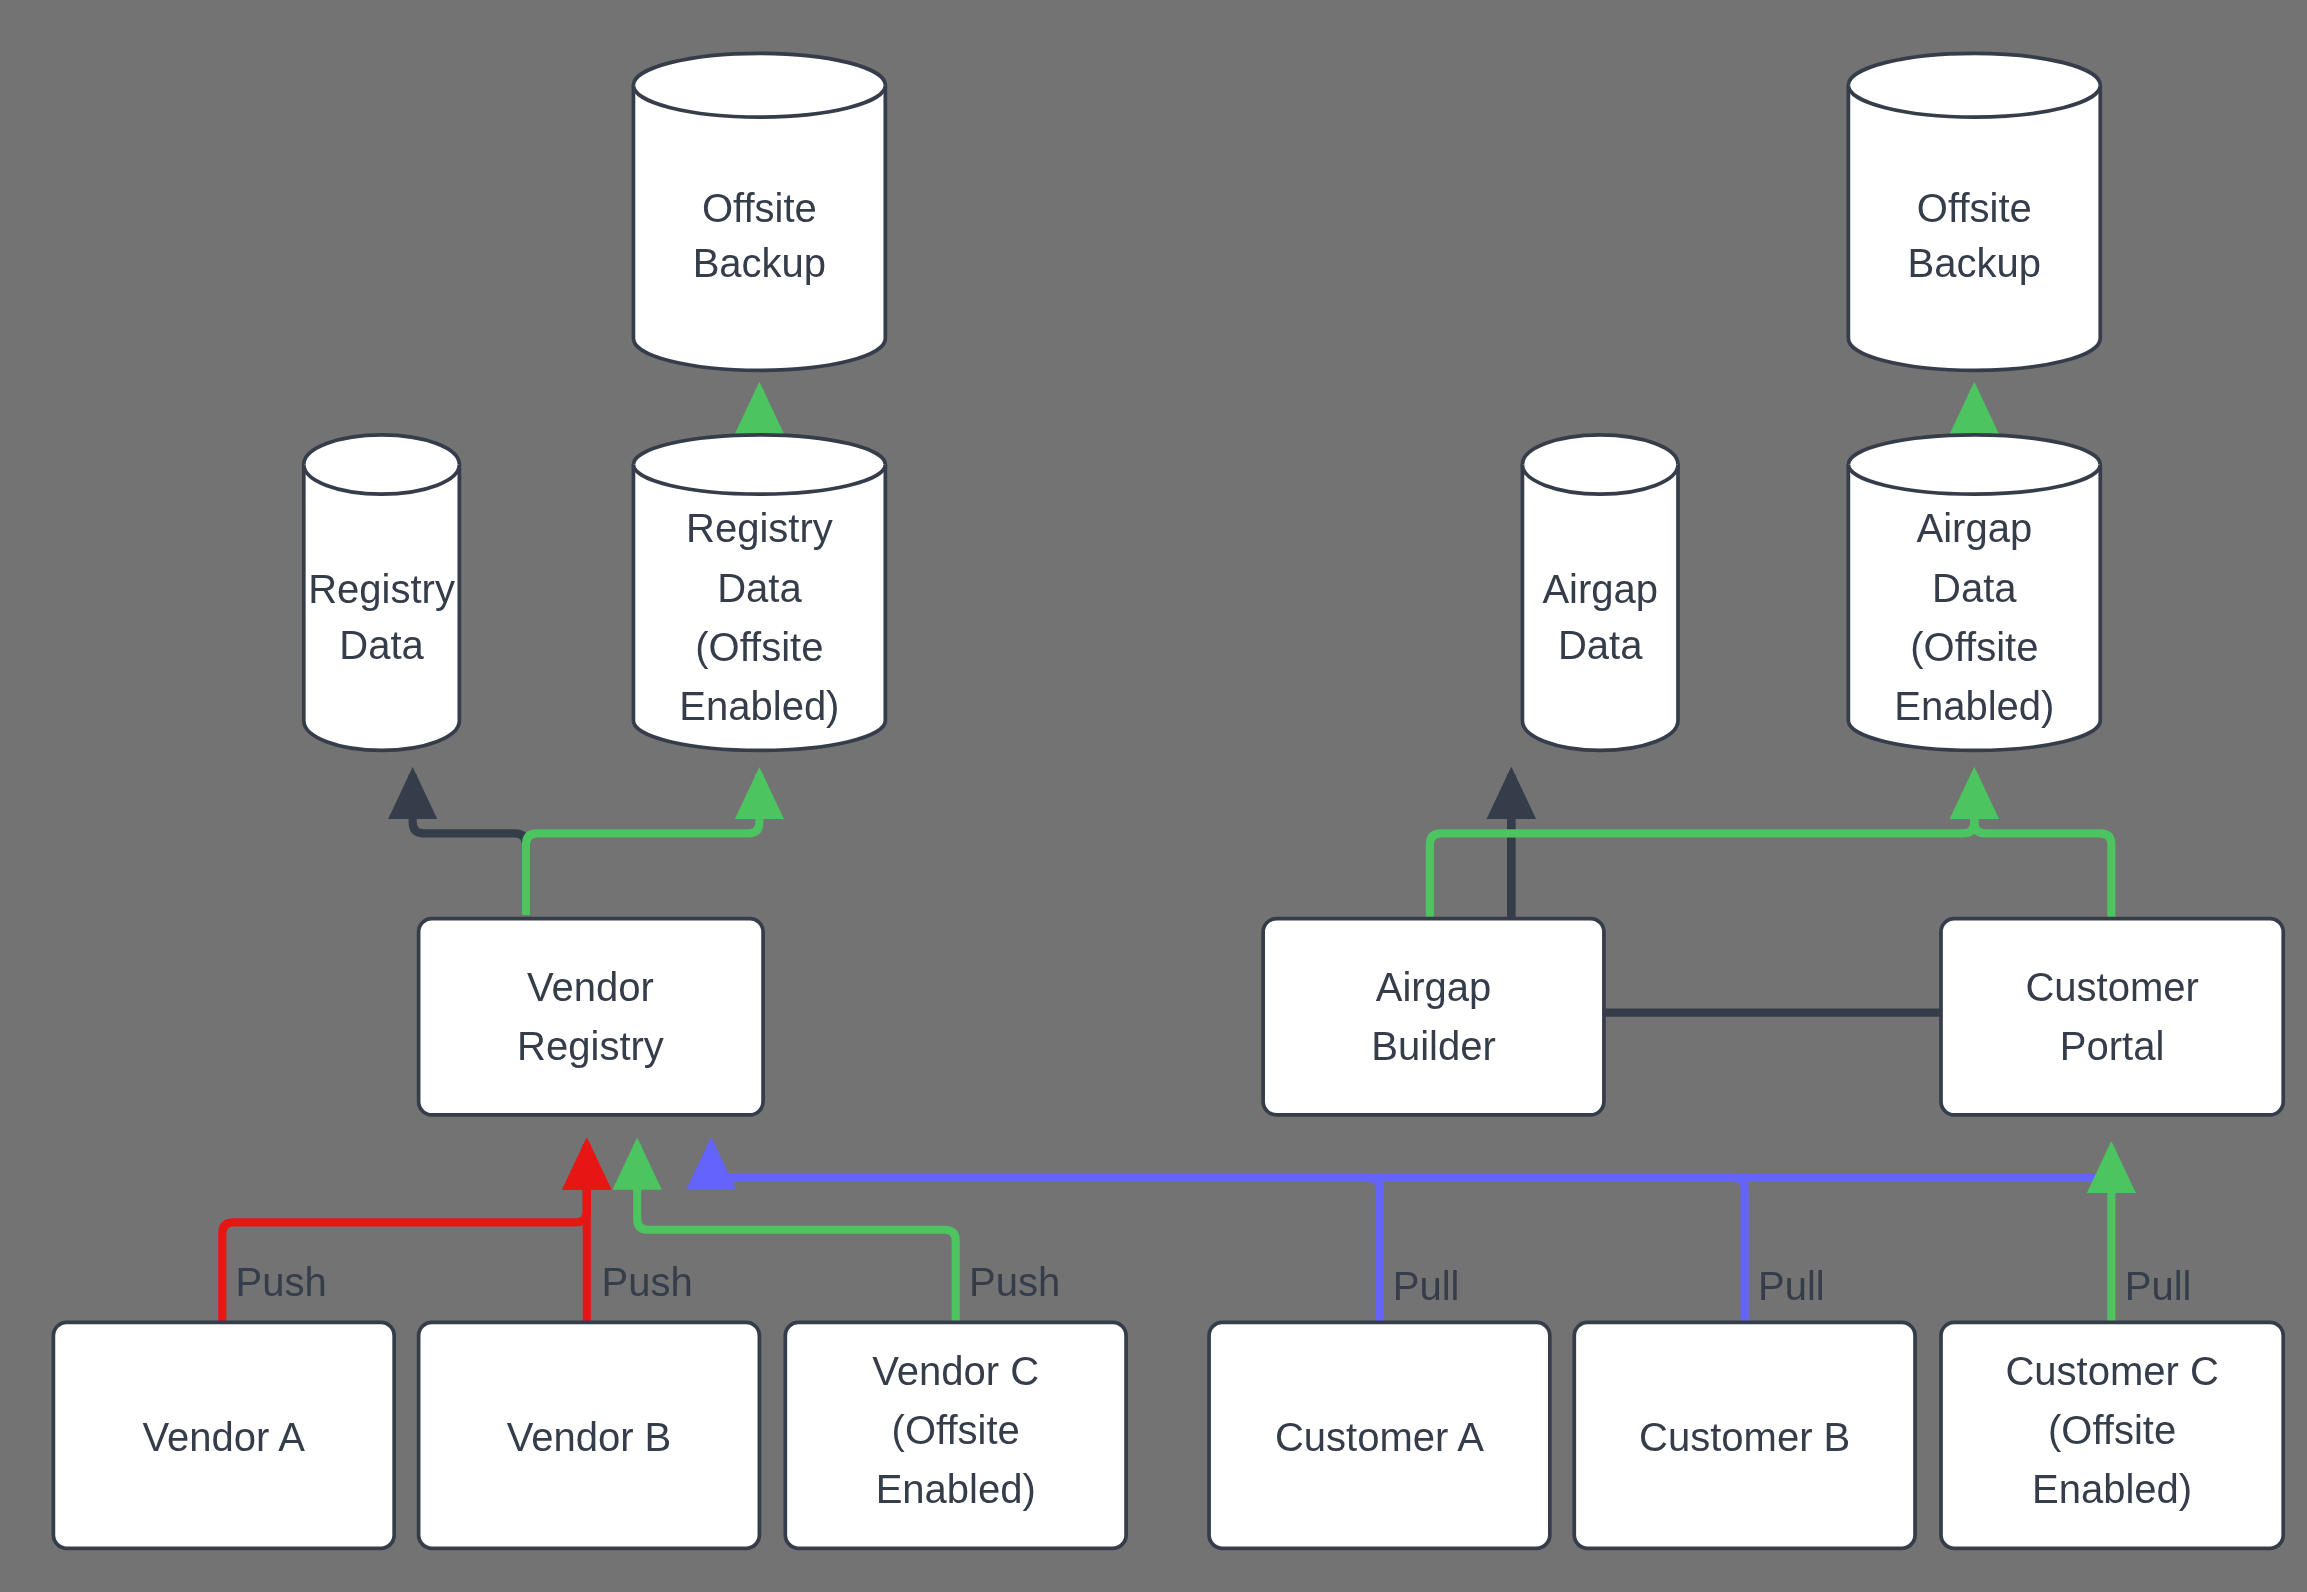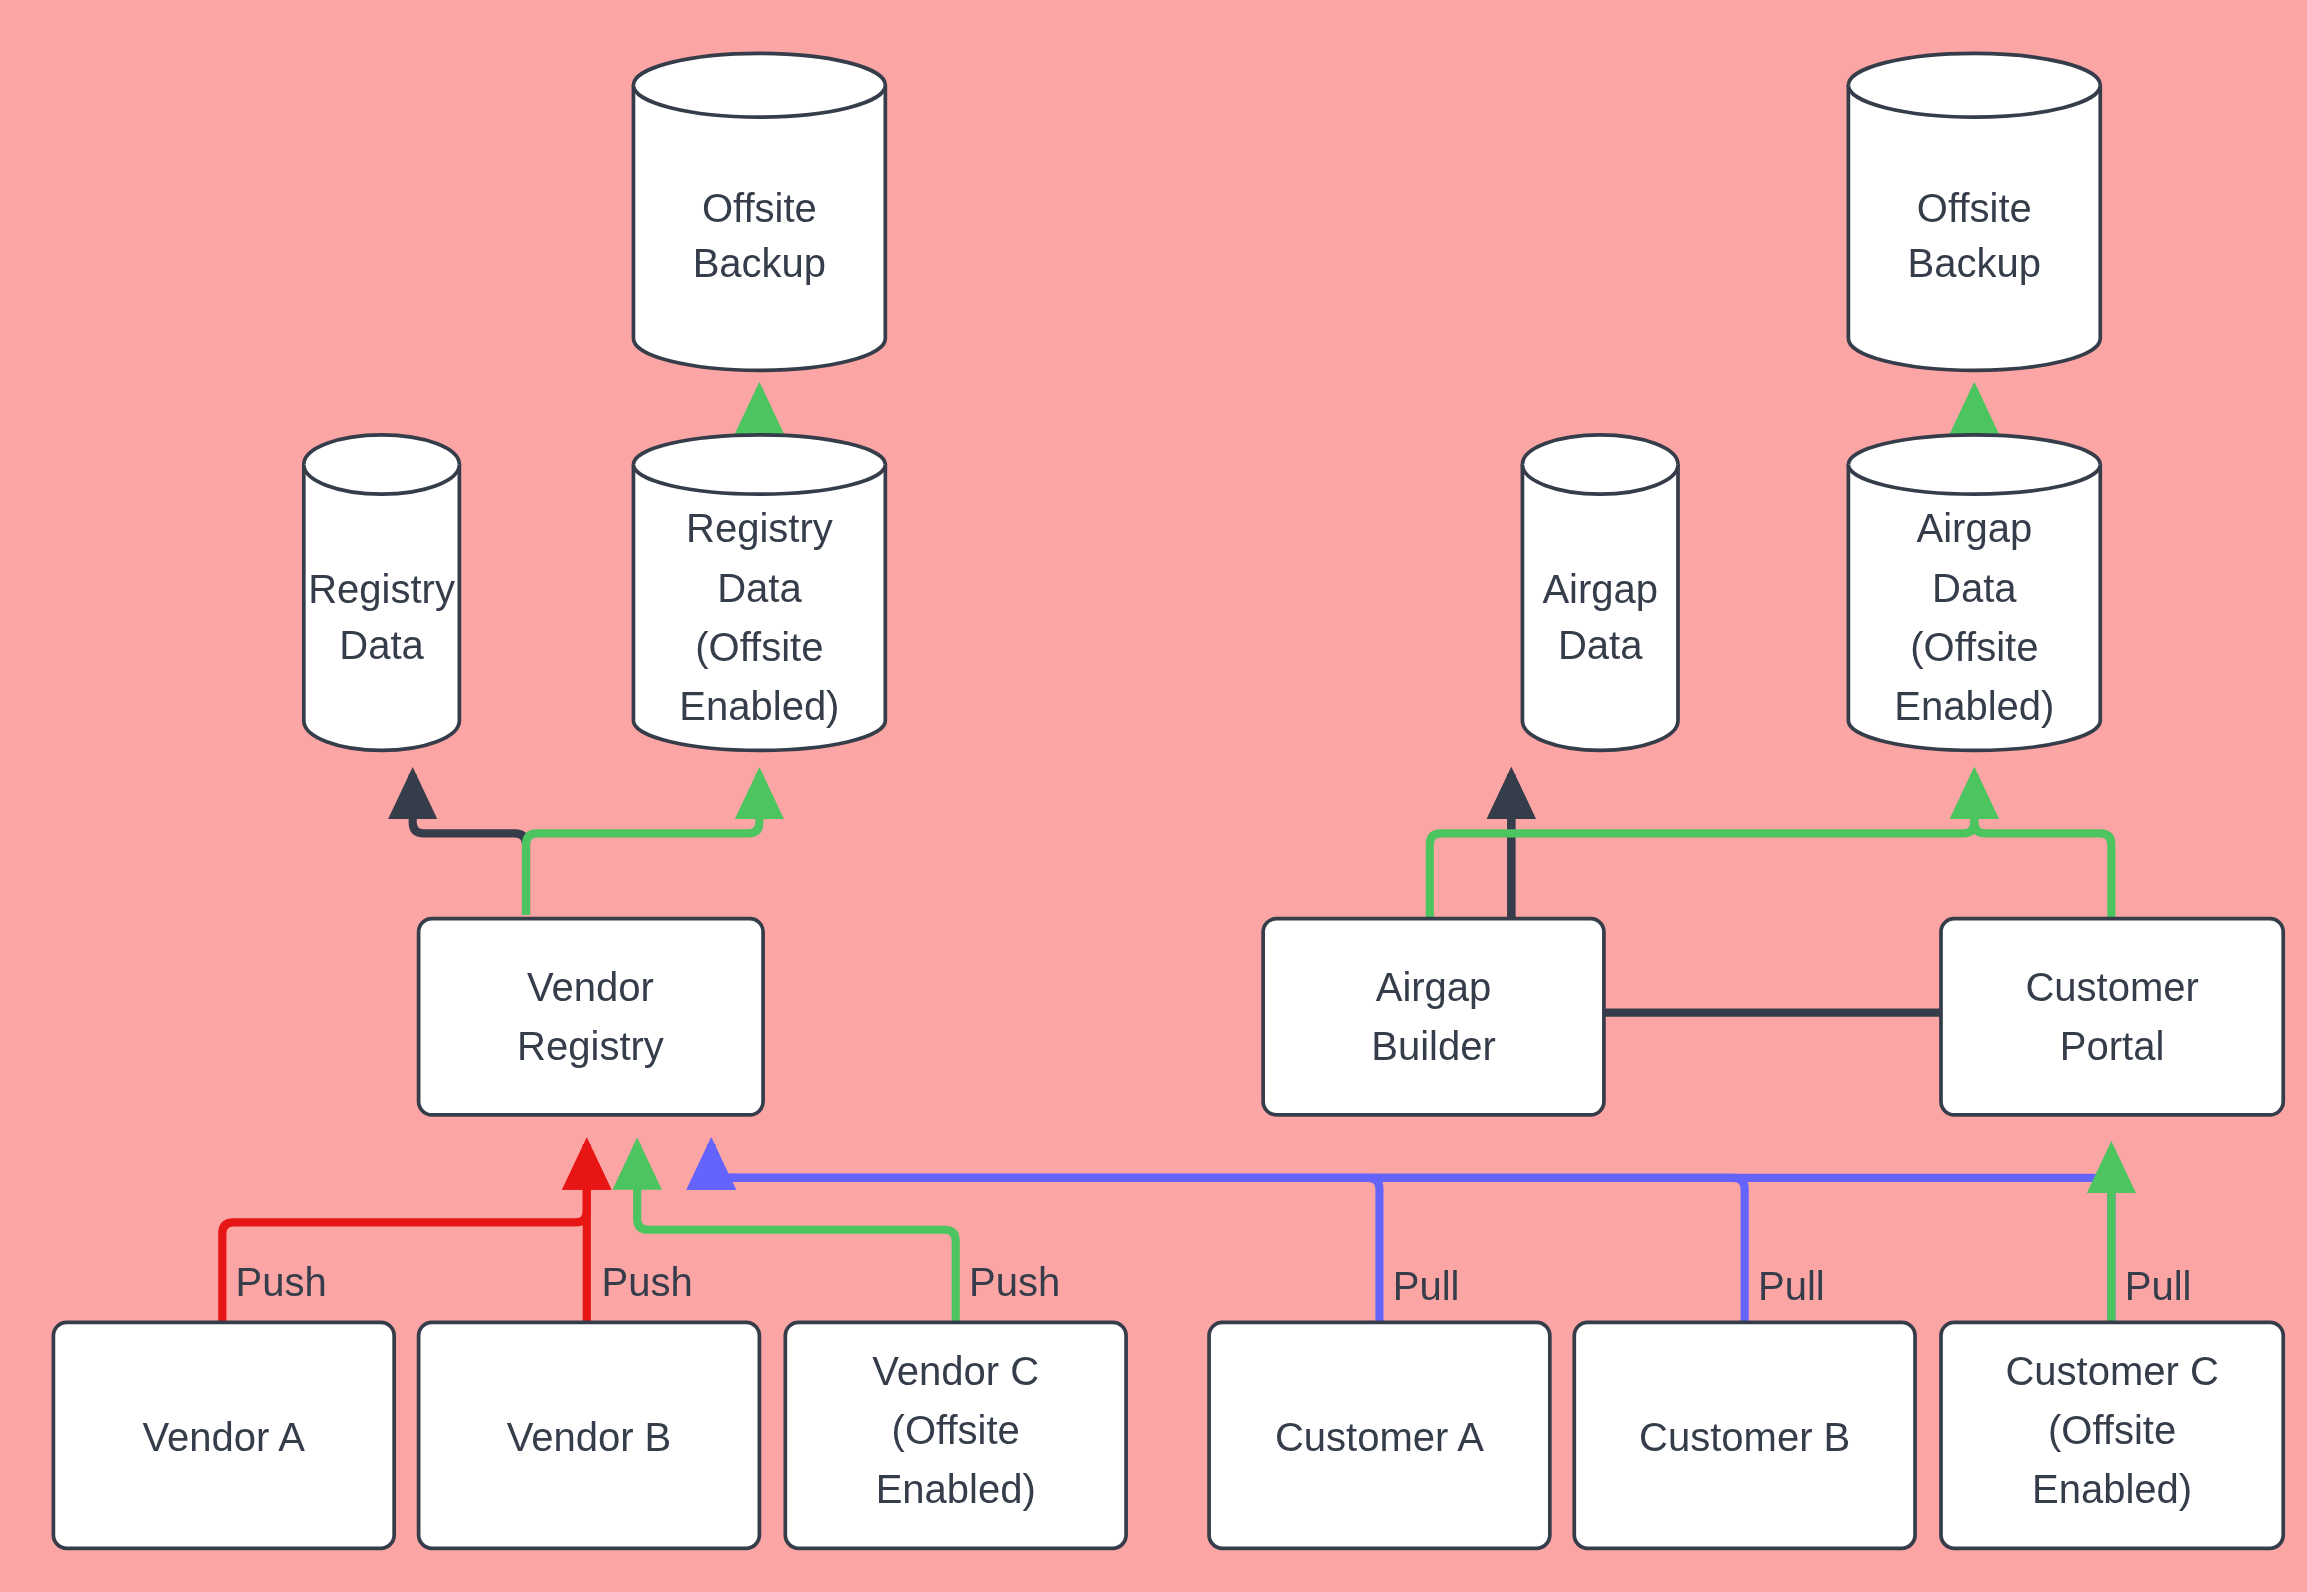--- a/index.html
+++ b/index.html
@@ -10,21 +10,21 @@
   body {
     width: 2307px;
     height: 1592px;
     font-family: "Liberation Sans", sans-serif;
     overflow: hidden;
   }
   #diagram-root {
     position: relative;
     width: 2307px;
     height: 1592px;
-    background: #fca5a5;
+    background: #737373;
   }
   svg#flow {
     display: block;
     width: 2307px;
     height: 1592px;
   }
   .node-shape {
     fill: #ffffff;
     stroke: #353C4A;
     stroke-width: 5;

